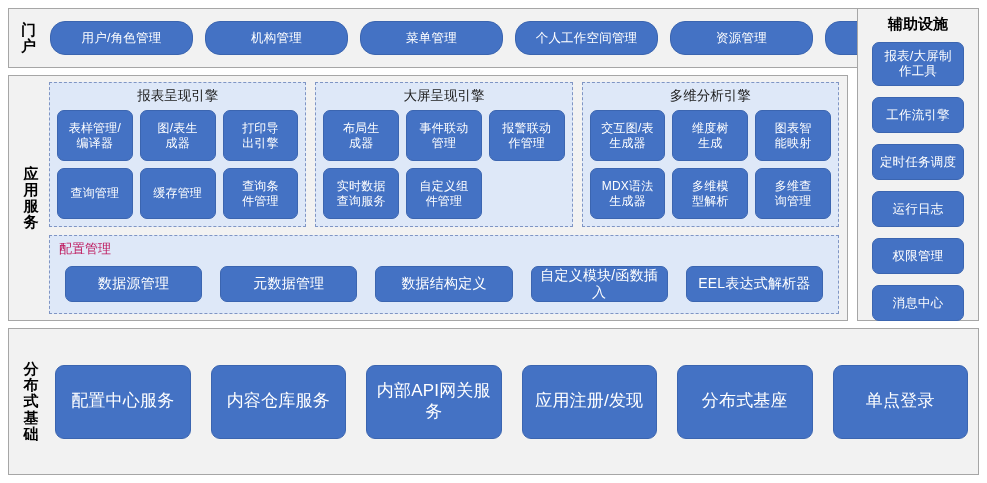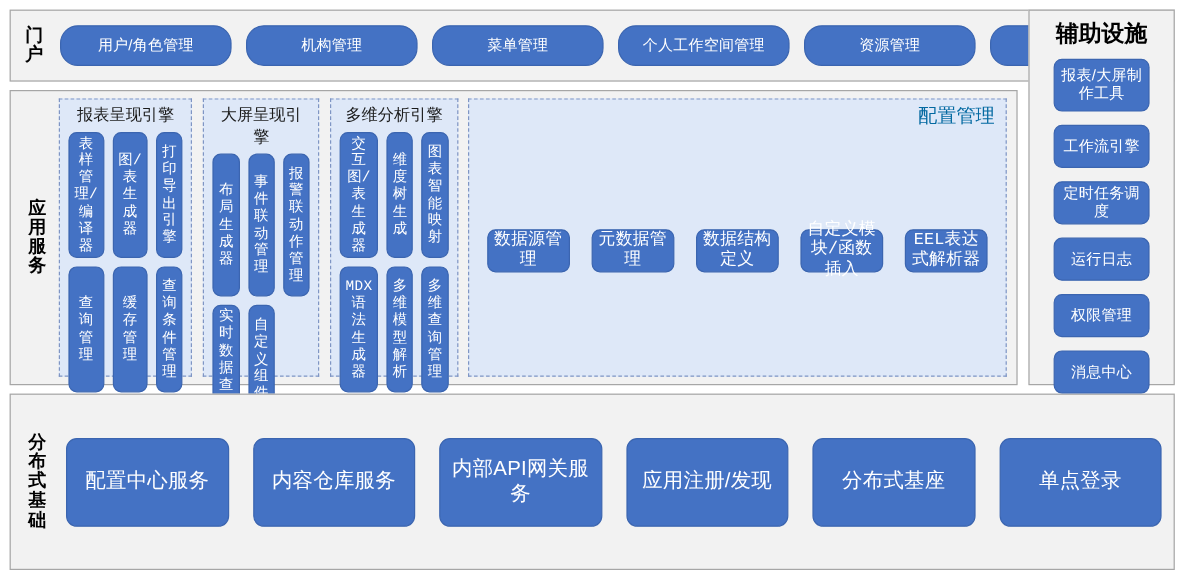--- a/index.html
+++ b/index.html
@@ -86,34 +86,34 @@
     width: 122px;
     flex: 0 0 122px;
     display: flex;
     flex-direction: column;
     align-items: center;
     padding: 6px 0 6px 0;
     box-sizing: border-box;
   }
   .aux-title {
     font-weight: bold;
-    font-size: 19px;
+    font-size: 15px;
     color: #000;
     margin-bottom: 8px;
   }
   .aux-list {
     display: flex;
     flex-direction: column;
     gap: 11px;
     width: 100%;
     align-items: center;
     flex: 1 1 auto;
   }
   .aux-list .btn {
-    width: 80px;
+    width: 92px;
     height: 36px;
     flex: 0 0 auto;
   }
   .aux-list .btn.tall {
     height: 44px;
   }
 
   
   .mid-row {
     display: flex;
@@ -135,22 +135,22 @@
     font-weight: bold;
     font-size: 15px;
     width: 36px;
     line-height: 1.08;
     white-space: pre-line;
     text-align: center;
   }
   .app-body {
     flex: 1 1 auto;
     display: flex;
+    flex-direction: column;
     gap: 8px;
-    font-family: Liberation Mono, monospace;
   }
   .engines-row {
     display: flex;
     gap: 9px;
     flex: 0 0 145px;
   }
   .engine {
     flex: 1 1 0;
     background: #DEE8F8;
     border: 1px dashed #7f95c4;
@@ -181,23 +181,23 @@
   .config {
     flex: 1 1 auto;
     background: #DEE8F8;
     border: 1px dashed #7f95c4;
     box-sizing: border-box;
     padding: 4px 9px 9px 9px;
     display: flex;
     flex-direction: column;
   }
   .config-title {
-    text-align: right;
-    font-size: 16px;
-    color: #0369a1;
+    text-align: left;
+    font-size: 13px;
+    color: #be185d;
     margin-bottom: 5px;
   }
   .config-btns {
     display: flex;
     gap: 18px;
     flex: 1 1 auto;
     align-items: center;
     justify-content: center;
     padding: 0 6px;
   }

